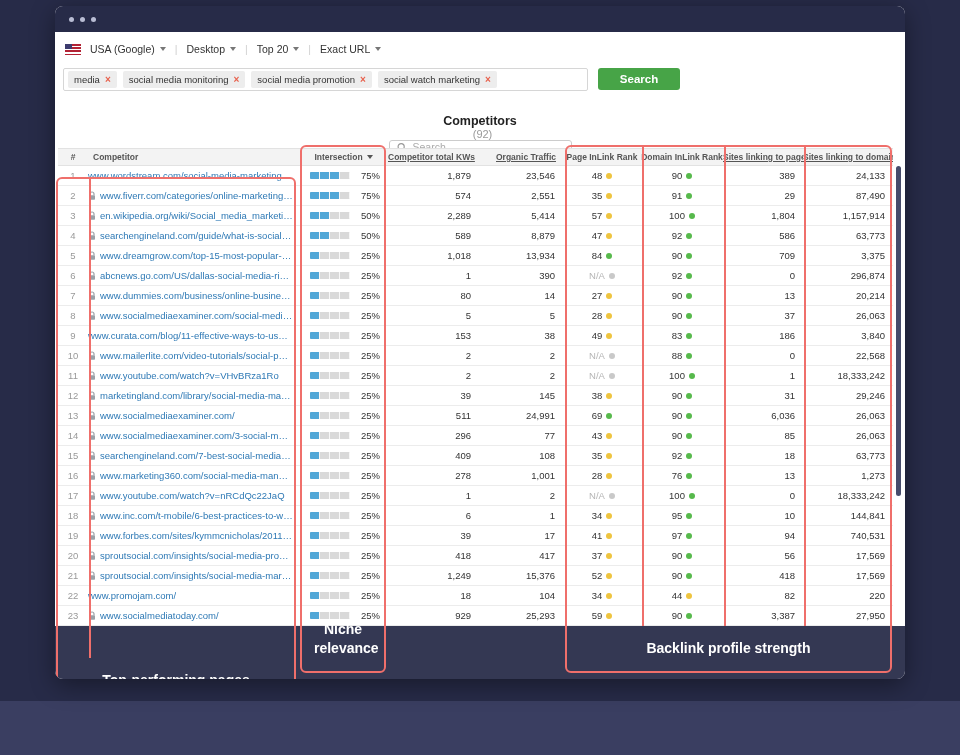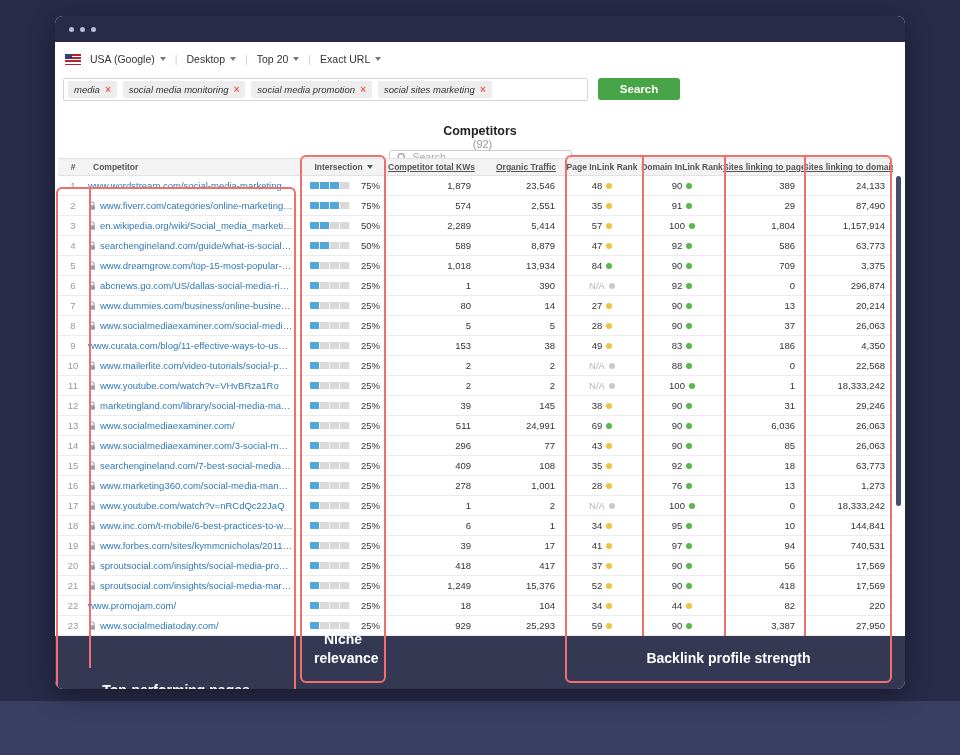--- a/index.html
+++ b/index.html
@@ -5,40 +5,40 @@
   * { box-sizing: border-box; margin: 0; padding: 0; }
   html,body { width:960px; height:755px; }
   body {
     background:#272b48;
     font-family:"Liberation Sans","DejaVu Sans",sans-serif;
     position:relative; overflow:hidden;
   }
   .bg-bottom { position:absolute; left:0; top:701px; width:960px; height:54px; background:#3a3e61; }
 
   .window {
-    position:absolute; left:55px; top:16px; width:850px; height:673px;
+    position:absolute; left:55px; top:6px; width:850px; height:673px;
     background:#fff; border-radius:8px; overflow:hidden;
     box-shadow:0 6px 24px rgba(0,0,0,.4);
   }
   .titlebar { height:26px; background:#272b48; display:flex; align-items:center; padding-left:14px; gap:6px; }
   .win-dot { width:5px; height:5px; border-radius:50%; background:#b9bdd4; display:inline-block; }
 
   .filters { position:absolute; left:10px; top:33px; right:10px; height:20px; display:flex; align-items:center; gap:9px; font-size:10.5px; color:#333; }
   .flag { width:16px; height:11px; display:inline-block; position:relative; flex:none;
     background:repeating-linear-gradient(#b22234 0 1.6px,#fff 1.6px 3.2px); }
   .flag::after { content:''; position:absolute; left:0; top:0; width:7px; height:5px; background:#3c3b6e; }
   .filter-item { display:flex; align-items:center; gap:5px; cursor:pointer; white-space:nowrap; }
   .caret { width:0; height:0; border-left:3.5px solid transparent; border-right:3.5px solid transparent; border-top:4px solid #777; display:inline-block; }
   .sep { color:#d0d0d0; }
 
   .tags-row { position:absolute; left:8px; top:62px; right:8px; display:flex; align-items:flex-start; gap:10px; }
   .tags-box { width:525px; min-height:22px; border:1px solid #d6d6d6; border-radius:2px; background:#fff;
     display:flex; align-items:center; gap:6px; padding:2px 4px; overflow:hidden; }
   .tag { background:#ededed; border-radius:2px; font-size:9.5px; color:#333; padding:3px 6px;
-    display:flex; gap:5px; align-items:center; white-space:nowrap;font-style:italic; }
+    display:flex; gap:5px; align-items:center; white-space:nowrap; }
   .tag-x { color:#e8604c; font-weight:bold; font-size:10px; cursor:pointer; line-height:1; }
   .search-btn { background:#47a447; color:#fff; font-size:11.5px; font-weight:bold; width:82px; height:22px;
     border:none; border-radius:3px; cursor:pointer; font-family:inherit; }
 
   .comp-header { position:absolute; left:8px; top:108px; right:8px; height:24px; display:flex; align-items:center;flex-direction:column; }
   .comp-title { font-size:12.5px; font-weight:bold; color:#222; }
   .comp-count { font-size:11px; color:#9a9a9a; margin-left:5px; }
   .spacer { flex:1; }
   .table-search { width:183px; height:22px; border:1px solid #ccc; border-radius:3px; display:flex; align-items:center; padding:0 7px; gap:6px; background:#fff; }
   .table-search input { border:none; outline:none; font-size:10.5px; width:100%; color:#333; font-family:inherit; background:transparent; }
@@ -127,21 +127,21 @@
       </span>
       <span class="tag">
         <span>social media monitoring</span>
         <span class="tag-x">×</span>
       </span>
       <span class="tag">
         <span>social media promotion</span>
         <span class="tag-x">×</span>
       </span>
       <span class="tag">
-        <span>social sites marketing</span>
+        <span>social watch marketing</span>
         <span class="tag-x">×</span>
       </span>
     </div>
     <button class="search-btn">Search</button>
   </div>
 
   <div class="comp-header">
     <span class="comp-title">Competitors</span>
     <span class="comp-count">(92)</span>
     <span class="spacer"></span>
@@ -440,21 +440,21 @@
       <div class="c-r">38</div>
       <div class="c-rank">
         <span>49</span>
         <span class="dotc dot-yellow"></span>
       </div>
       <div class="c-rank">
         <span>83</span>
         <span class="dotc dot-green"></span>
       </div>
       <div class="c-r">186</div>
-      <div class="c-r">4,350</div>
+      <div class="c-r">3,840</div>
     </div>
 
     <div class="trow">
       <div class="c-num">10</div>
       <div class="c-url">
         <span class="lock">
           <svg width="8" height="10" viewBox="0 0 8 10">
                 <path d="M2 4.2V3a2 2 0 0 1 4 0v1.2" fill="none" stroke="#9aa0a6" stroke-width="1.2"></path>
                 <rect x="1" y="4.2" width="6" height="4.6" rx="0.8" fill="#9aa0a6"></rect>
               </svg>

